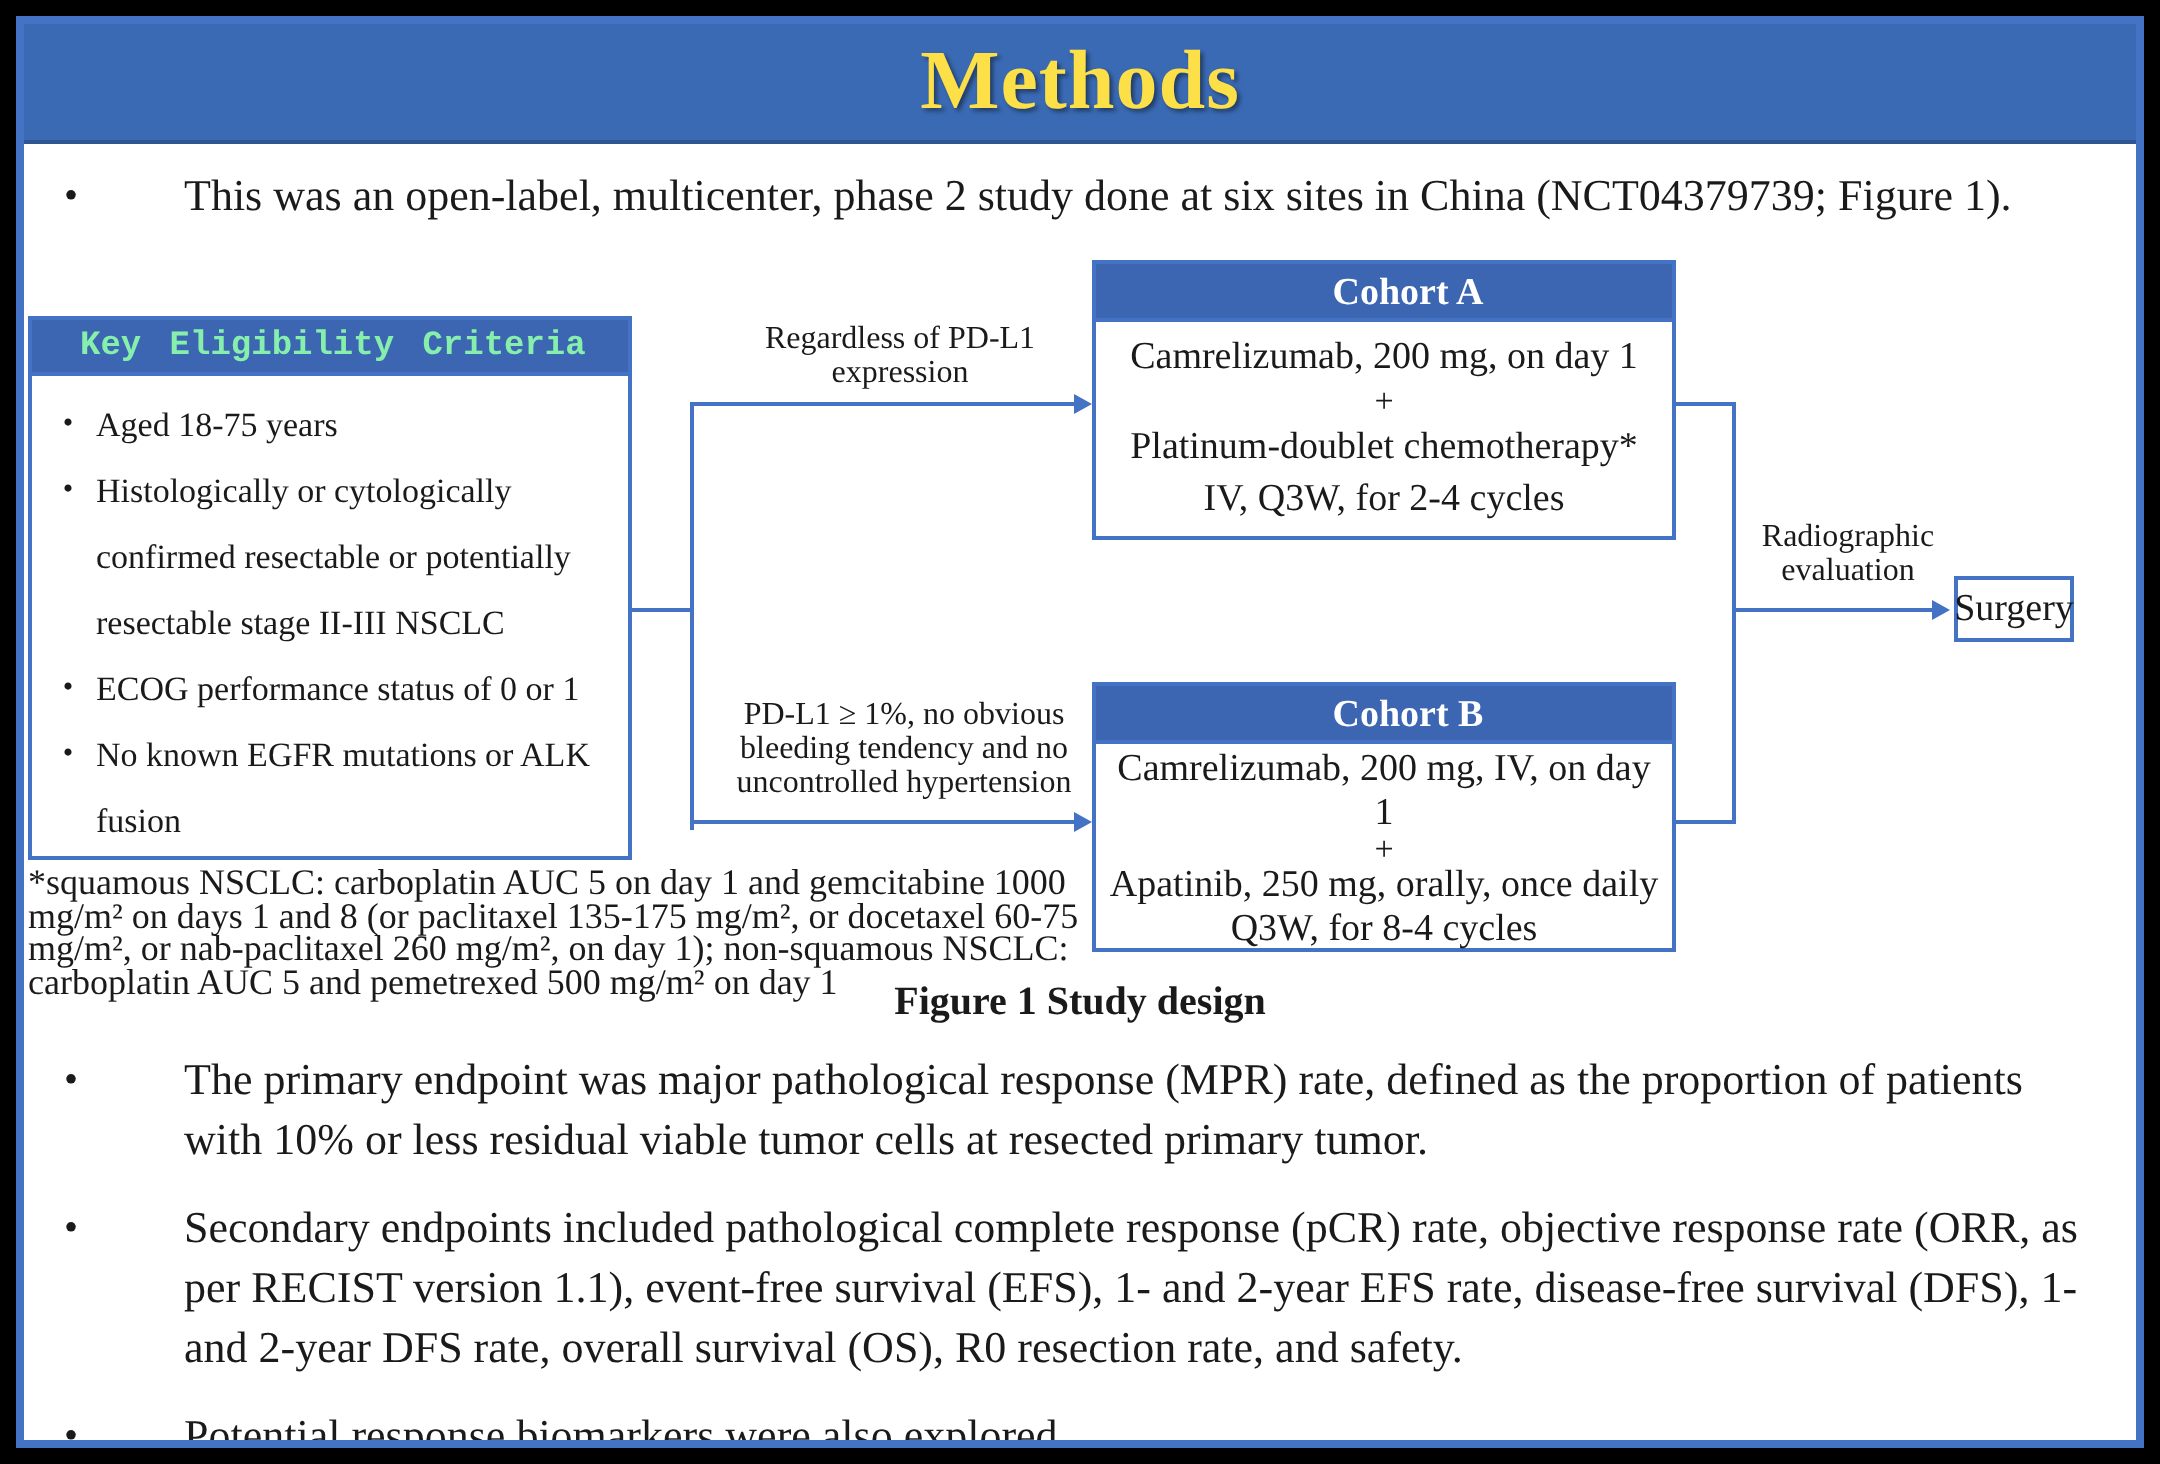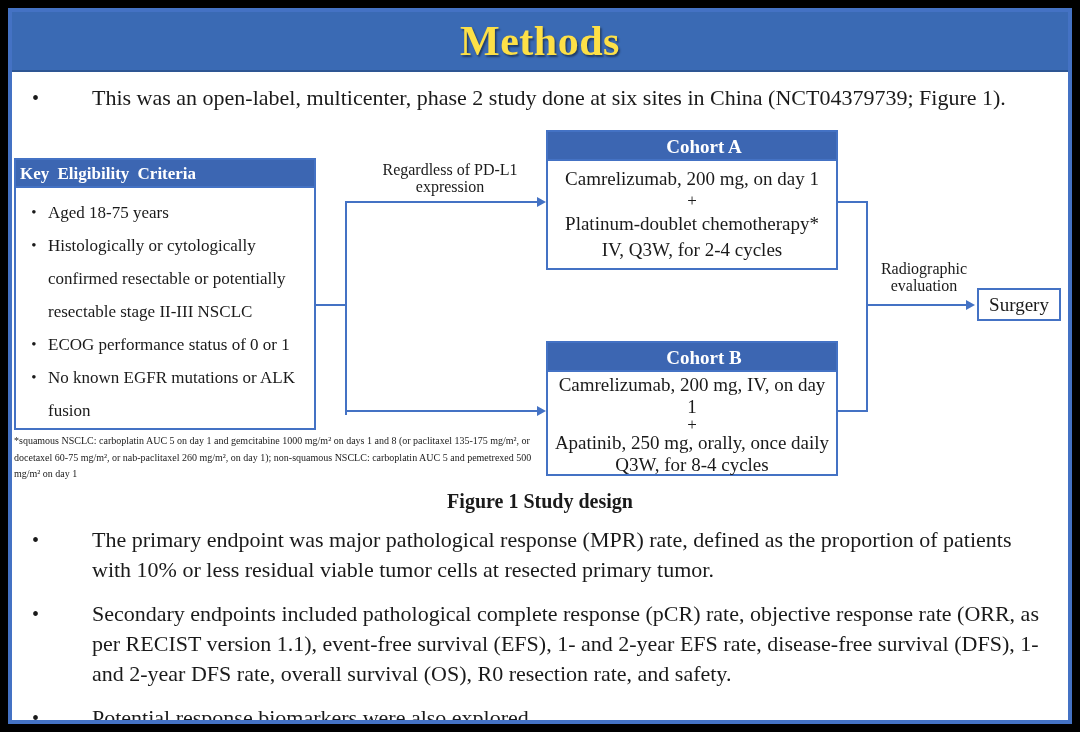--- a/index.html
+++ b/index.html
@@ -81,28 +81,29 @@
     color:#1a1a1a;
   }
   
   .elig-box{
     left:2px;top:41px;width:302px;height:272px;
     border:2px solid var(--line-blue);
     background:#fff;
   }
   .elig-header{
     background:var(--header-blue);
-    color:#ffffff;
+    color:#86efac;
     font-weight:bold;
     font-size:17px;
     height:28px;
     line-height:28px;
-    padding-left:4px;
+    padding-left:24px;
     border-bottom:2px solid var(--line-blue);
     word-spacing:4px;
+    font-family:Liberation Mono, monospace;
   }
   .elig-list{
     list-style:none;
     padding:8px 6px 0 4px;
   }
   .elig-list li{
     display:flex;
     align-items:flex-start;
     font-size:17px;
     line-height:33px;
@@ -136,30 +137,30 @@
     display:flex;
     flex-direction:column;
     justify-content:space-evenly;
     text-align:center;
     font-size:19px;
     padding:2px 4px;
   }
   .cohort-body .plus{font-size:17px;line-height:14px;}
   
   .surgery-box{
-    left:965px;top:171px;width:84px;height:33px;
+    left:965px;top:171px;width:60px;height:33px;
     border:2px solid var(--line-blue);
     display:flex;align-items:center;justify-content:center;
     font-size:19px;
     background:#fff;
   }
   
   .footnote{
     left:2px;top:316px;width:538px;
-    font-size:10px;
+    font-size:18px;
     line-height:16.5px;
     color:#1a1a1a;
   }
   
   .caption{
     text-align:center;
     font-weight:bold;
     font-size:20px;
     margin-top:1px;
   }
@@ -207,20 +208,21 @@
 
     <div class="abs hline" style="left:304px;top:187px;width:31px;"></div>
     <div class="abs vline" style="left:333px;top:84px;height:214px;"></div>
 
     <div class="abs hline" style="left:333px;top:84px;width:194px;"></div>
     <div class="abs arrowhead" style="left:525px;top:80px;"></div>
     <div class="abs flow-label" style="left:343px;top:44px;width:190px;">Regardless of PD-L1 expression</div>
 
     <div class="abs hline" style="left:333px;top:293px;width:194px;"></div>
     <div class="abs arrowhead" style="left:525px;top:289px;"></div>
+    <div class="abs flow-label" style="left:344px;top:232px;width:192px;">PD-L1 ≥ 1%, no obvious bleeding tendency and no uncontrolled hypertension</div>
 
     <div class="abs cohort-box" style="left:534px;top:13px;height:140px;">
       <div class="cohort-header">Cohort A</div>
       <div class="cohort-body">
         <div>Camrelizumab, 200 mg, on day 1</div>
         <div class="plus">+</div>
         <div>Platinum-doublet chemotherapy*</div>
         <div>IV, Q3W, for 2-4 cycles</div>
       </div>
     </div>

